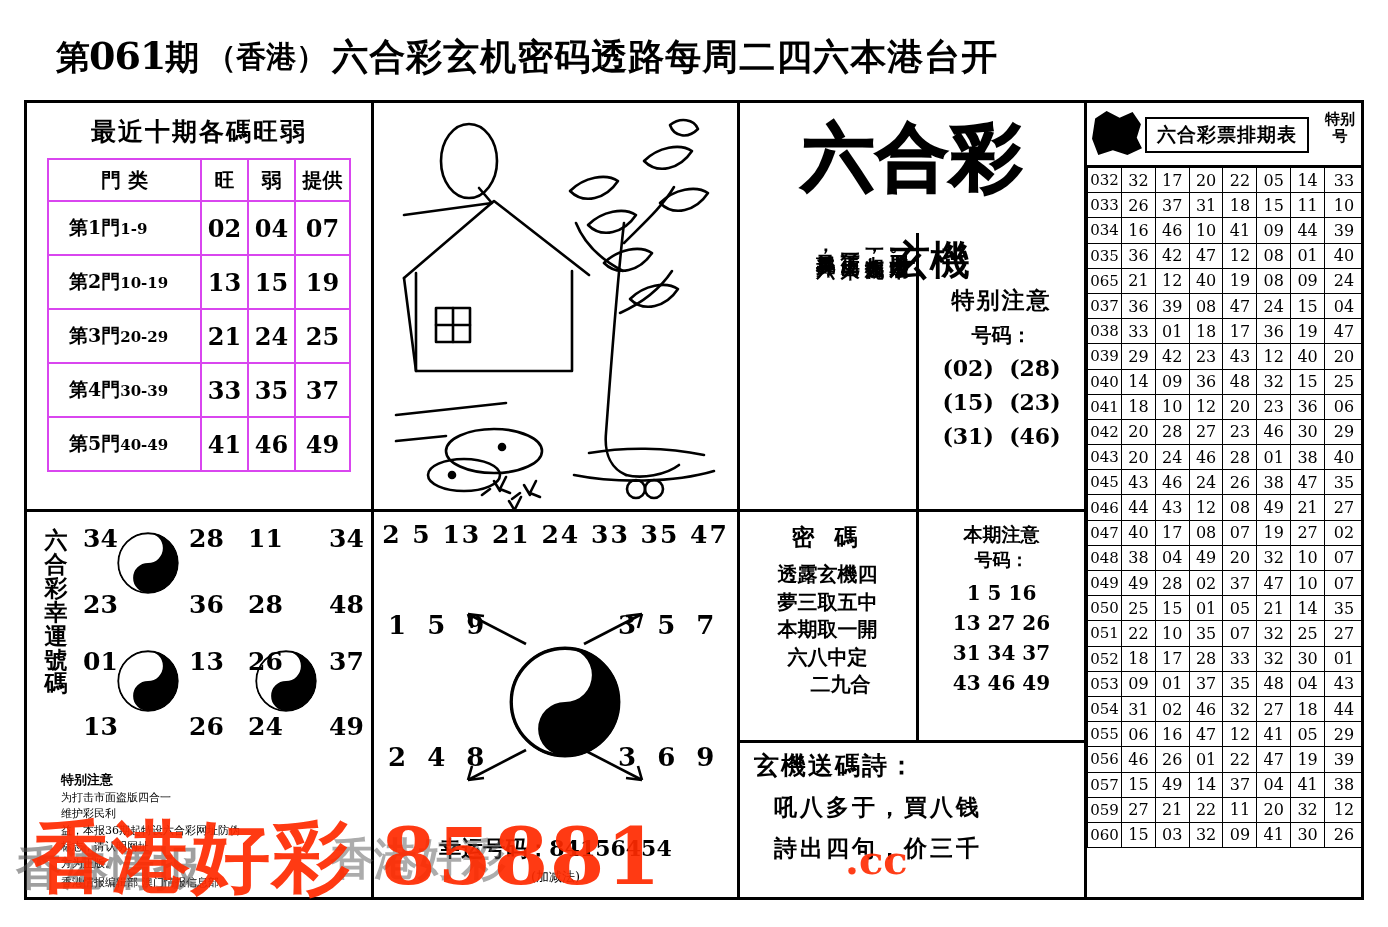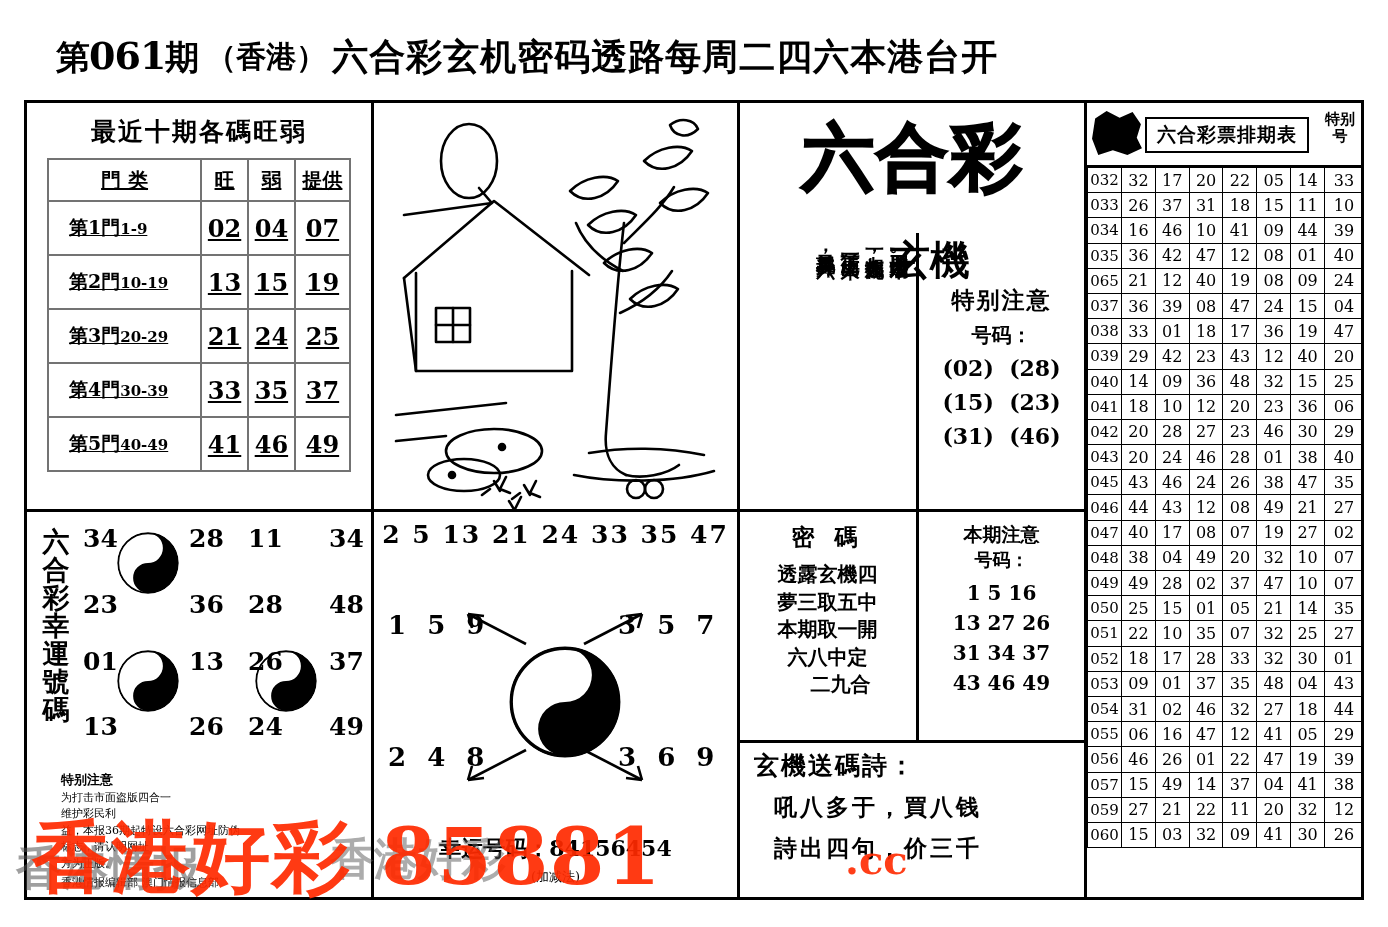--- a/index.html
+++ b/index.html
@@ -32,34 +32,33 @@
   .hline{position:absolute;left:0;height:3px;background:#000;}
 
   
   .panelTL{position:absolute;left:0;top:0;width:344px;height:406px;box-sizing:border-box;border-radius:10px;}
   .tl-title{
     text-align:center;font-size:25px;font-weight:bold;padding:12px 0 6px;
     font-family:"DejaVu Serif","Liberation Serif",serif;letter-spacing:2px;
   }
   table.tl{border-collapse:collapse;width:304px;margin:4px auto 0;}
   table.tl td,table.tl th{
-    border:2px solid #737373;text-align:center;height:50px;
-    font-family:"DejaVu Serif","Liberation Serif",serif;
-    text-decoration:underline;
+    border:2px solid #d946ef;text-align:center;height:50px;
+    font-family:"DejaVu Serif","Liberation Serif",serif;
   }
   table.tl th{font-size:20px;font-weight:bold;height:38px;}
   table.tl td.cat{font-size:19px;font-weight:bold;text-align:left;padding-left:20px;white-space:nowrap;}
   table.tl td.cat .rng{font-size:15px;}
   table.tl td.val{font-size:24px;font-weight:bold;font-family:"DejaVu Serif","Liberation Serif",serif;}
 
   
   .panelBL{position:absolute;left:0;top:409px;width:344px;height:388px;box-sizing:border-box;}
   .bl-vert{
     position:absolute;left:8px;top:16px;width:42px;
-    font-size:27px;font-weight:bold;line-height:1.04;text-align:center;
+    font-size:23px;font-weight:bold;line-height:1.04;text-align:center;
     font-family:"DejaVu Serif","Liberation Serif",serif;
   }
   .bl-grid{position:absolute;left:56px;top:10px;width:285px;height:240px;}
   .bl-num{position:absolute;font-size:25px;font-weight:bold;font-family:"DejaVu Serif","Liberation Serif",serif;}
   .yy{position:absolute;width:62px;height:62px;border-radius:50%;overflow:hidden;}
   .yy svg{display:block;}
   .bl-note{
     position:absolute;left:34px;top:258px;width:300px;font-size:11px;line-height:1.5;
     font-family:"DejaVu Serif","Liberation Serif",serif;
   }

